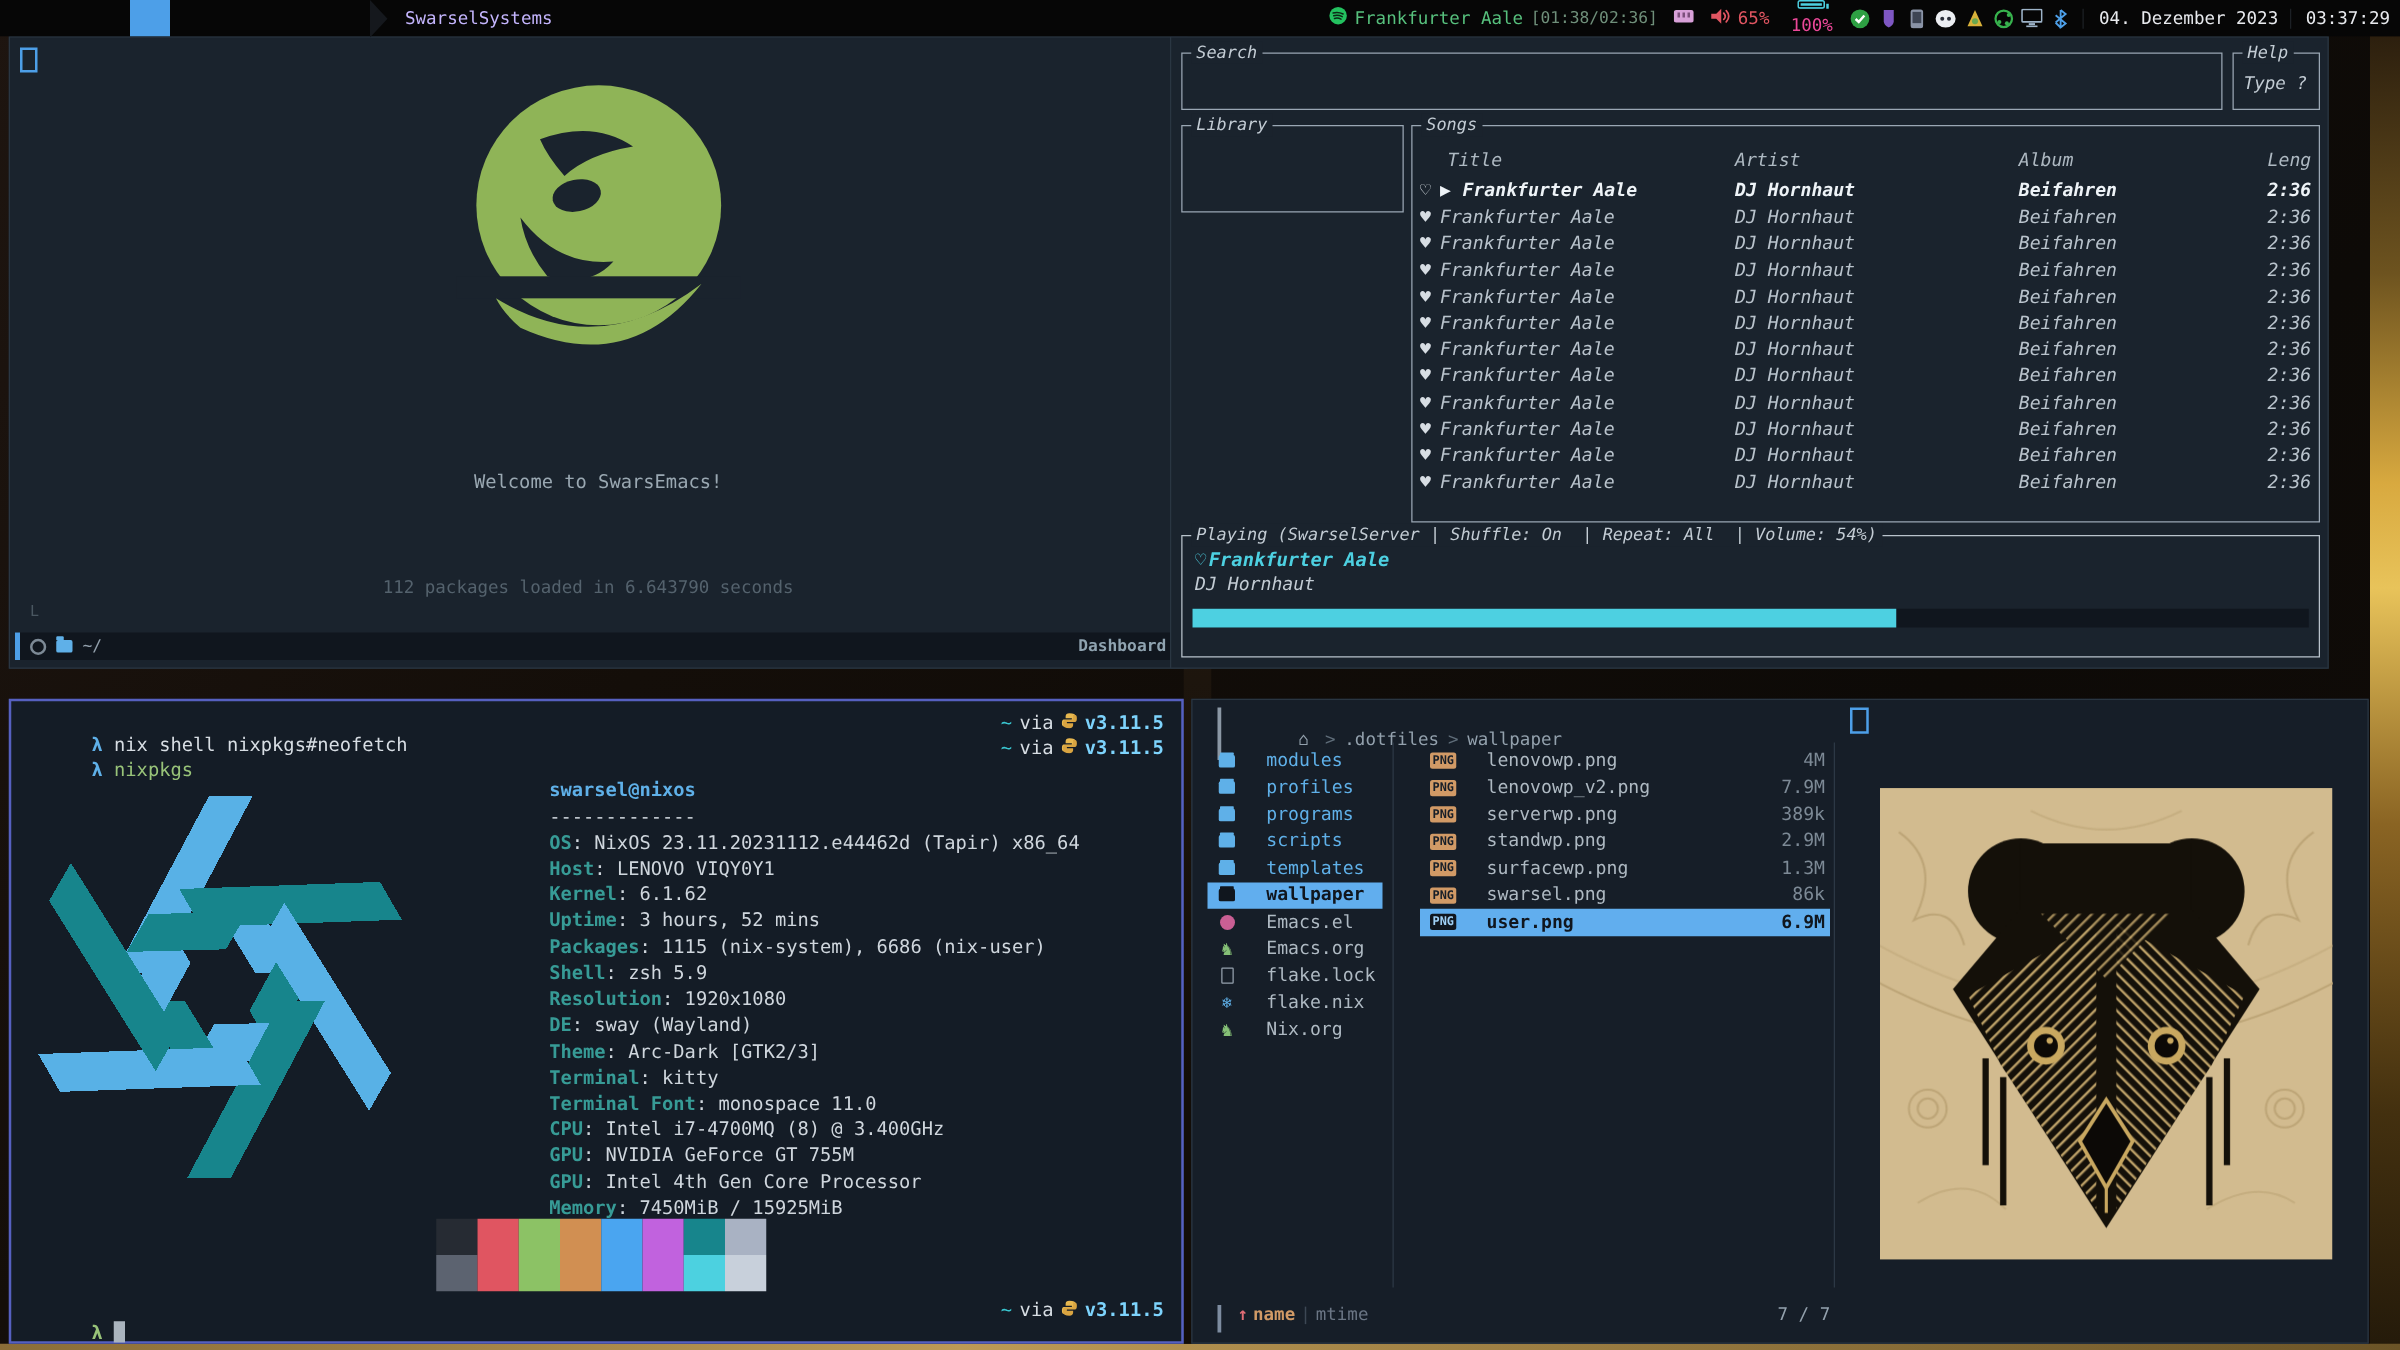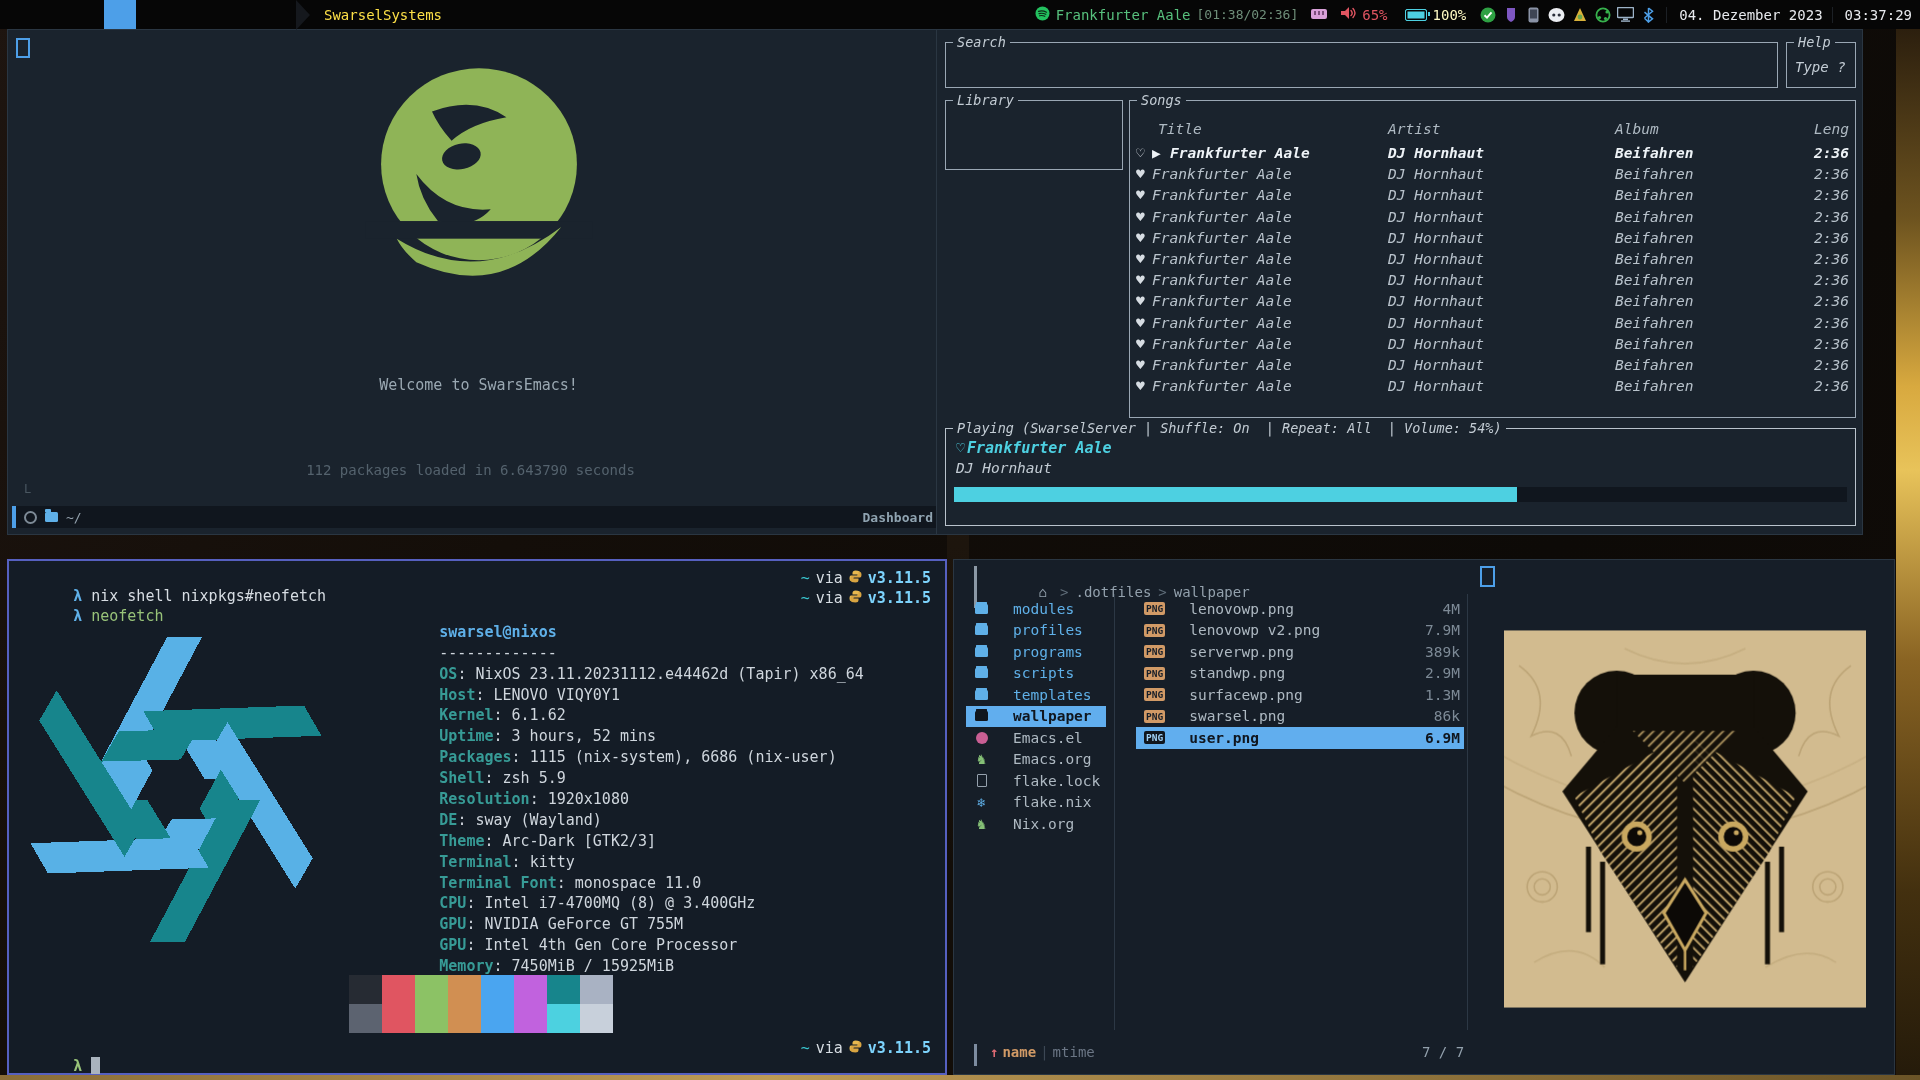--- a/index.html
+++ b/index.html
@@ -12,27 +12,27 @@
   .wall-bottom{position:absolute;left:0;top:1075px;width:1920px;height:5px;background:linear-gradient(90deg,#8a6d38,#bd9a55 40%,#6b5427);}
   .wall-gapv{position:absolute;top:29px;width:22px;height:1046px;background:linear-gradient(180deg,#17100a,#241a10 30%,#120d08 80%);}
 
   
   .topbar{position:absolute;left:0;top:0;width:1920px;height:29px;background:#060606;
     display:flex;align-items:center;color:#d6dade;font-size:14px;z-index:50;}
   .ws-list{display:flex;align-items:center;gap:0;padding-left:8px;}
   .ws-item{width:32px;text-align:center;color:#cfd3d8;line-height:29px;height:29px;font-size:15px;}
   .ws-item.active{color:#0b1016;background:#4d9fe8;}
   .pl-arrow{width:0;height:0;border-top:15px solid transparent;border-bottom:15px solid transparent;border-left:14px solid #15181d;margin-right:14px;}
-  .tb-title{color:#fde047;}
+  .tb-title{color:#c4b5fd;}
   .tb-right{margin-left:auto;display:flex;align-items:center;gap:9px;padding-right:8px;}
   .tb-seg{display:flex;align-items:center;gap:6px;padding:0 4px;height:29px;}
   .tb-music{color:#57c07d;}
   .tb-music .tm-time{color:#6f8f7a;font-size:13px;}
   .tb-vol{color:#e05561;}
-  .tb-batt{color:#fef9c3;}
+  .tb-batt{color:#ec4899;flex-direction:column;}
   .spot-dot{display:inline-block;}
   .batt-shape{display:inline-block;width:20px;height:10px;border:1.5px solid #4dd0e1;border-radius:2px;position:relative;background:#4dd0e1;box-shadow:inset 0 0 0 1.5px #060606;}
   .batt-shape::after{content:'';position:absolute;right:-4px;top:2px;width:2px;height:4px;background:#4dd0e1;}
   .tray{display:flex;align-items:center;gap:6px;}
   .tray .ticon{display:inline-flex;align-items:center;justify-content:center;width:17px;height:17px;}
   .tb-date,.tb-clock{color:#e8eaee;border-left:1px solid #1c2025;padding-left:12px;}
 
   
   .win{position:absolute;border:1px solid #2a3642;box-sizing:border-box;}
   .w-emacs{left:7px;top:29px;width:943px;height:506px;background:#1a232d;}
@@ -430,21 +430,21 @@
         <span class="k-tilde">~</span>
         <span class="k-vianame">via</span>
         <span><svg width="13" height="13" viewBox="0 0 13 13">
               <path d="M6.5,0.5 q-3,0 -3,2.5 v1.5 h5 v1 h-6.5 q-1.5,0 -1.5,3 q0,2.5 1.5,2.5 h1.5 v-2 q0,-2 2,-2 h4 q2,0 2,-2 v-2 q0,-2.5 -5,-2.5z" fill="#e8b84f"></path>
               <path d="M6.5,12.5 q3,0 3,-2.5 v-1.5 h-5 v-1 h6.5 q1.5,0 1.5,-3 q0,-2.5 -1.5,-2.5 h-1.5 v2 q0,2 -2,2 h-4 q-2,0 -2,2 v2 q0,2.5 5,2.5z" fill="#d9a441"></path>
             </svg></span>
         <span class="k-ver">v3.11.5</span>
       </span>
     </div>
     <div class="k-line" style="top:28px">
-      <span class="k-prompt">λ</span><span class="k-cmd-green">neofetch</span>
+      <span class="k-prompt">λ</span><span class="k-cmd-green">nixpkgs</span>
       <span class="k-via">
         <span class="k-tilde">~</span>
         <span class="k-vianame">via</span>
         <span><svg width="13" height="13" viewBox="0 0 13 13">
               <path d="M6.5,0.5 q-3,0 -3,2.5 v1.5 h5 v1 h-6.5 q-1.5,0 -1.5,3 q0,2.5 1.5,2.5 h1.5 v-2 q0,-2 2,-2 h4 q2,0 2,-2 v-2 q0,-2.5 -5,-2.5z" fill="#e8b84f"></path>
               <path d="M6.5,12.5 q3,0 3,-2.5 v-1.5 h-5 v-1 h6.5 q1.5,0 1.5,-3 q0,-2.5 -1.5,-2.5 h-1.5 v2 q0,2 -2,2 h-4 q-2,0 -2,2 v2 q0,2.5 5,2.5z" fill="#d9a441"></path>
             </svg></span>
         <span class="k-ver">v3.11.5</span>
       </span>
     </div>

